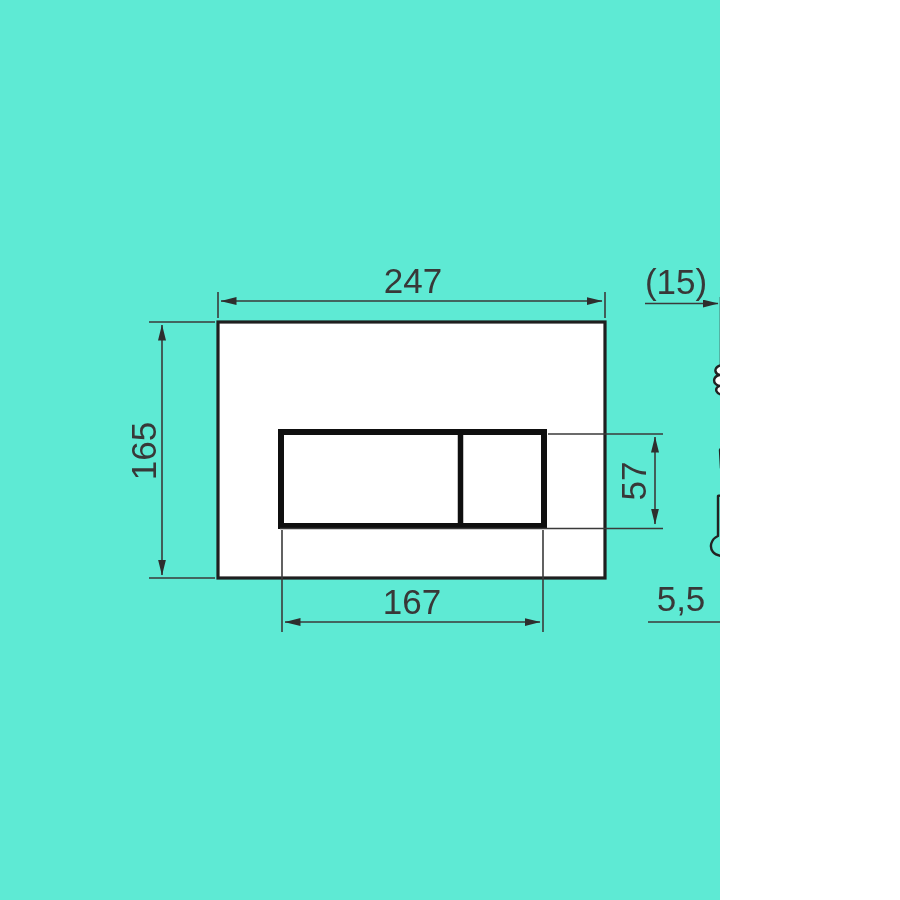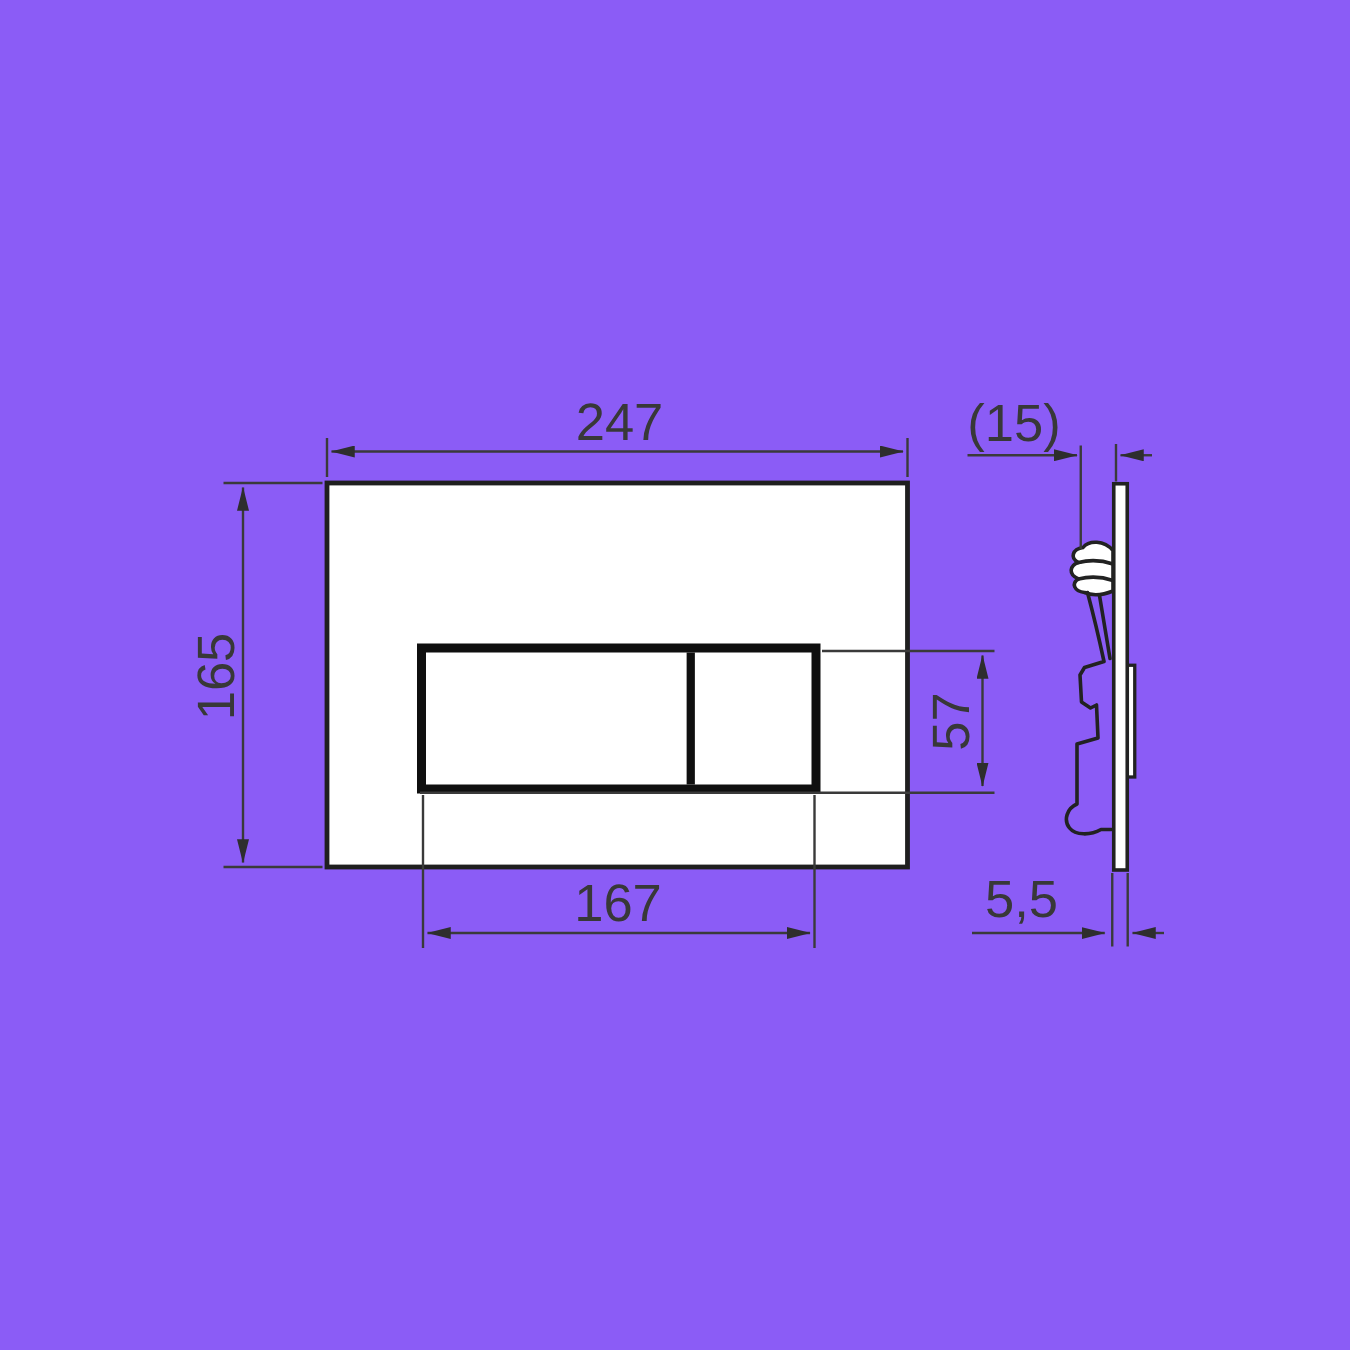--- a/index.html
+++ b/index.html
@@ -5,23 +5,23 @@
   html, body {
     margin: 0;
     padding: 0;
     background: #ffffff;
     width: 900px;
     height: 900px;
     font-family: "Liberation Sans", sans-serif;
   }
   .stage {
     position: relative;
-    width: 900px;
+    width: 720px;
     height: 900px;
-    background: #8b5cf6;
+    background: #5eead4;
     overflow: hidden;
   }
   svg { display: block; }
   .thin {
     stroke: #3a3a3a;
     stroke-width: 1.6;
     fill: none;
   }
   .outline {
     stroke: #1f1f1f;

